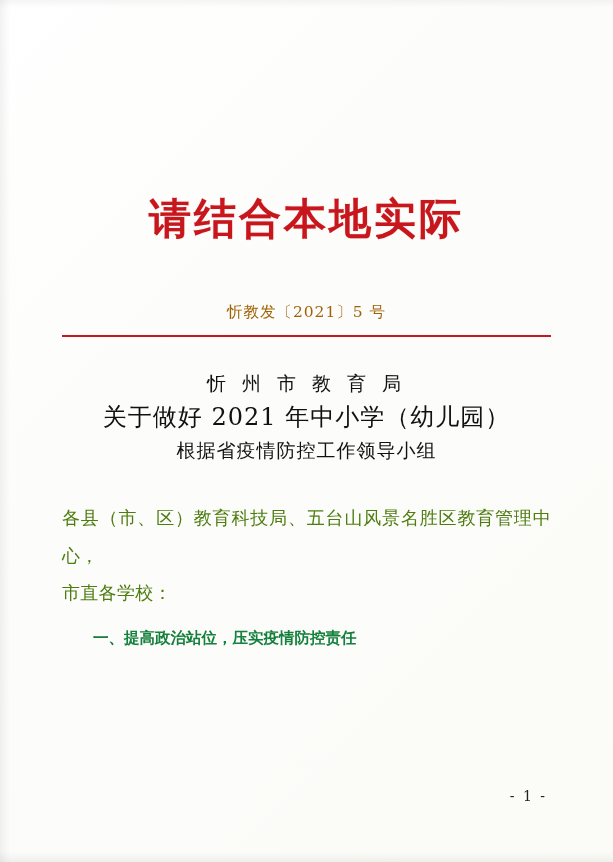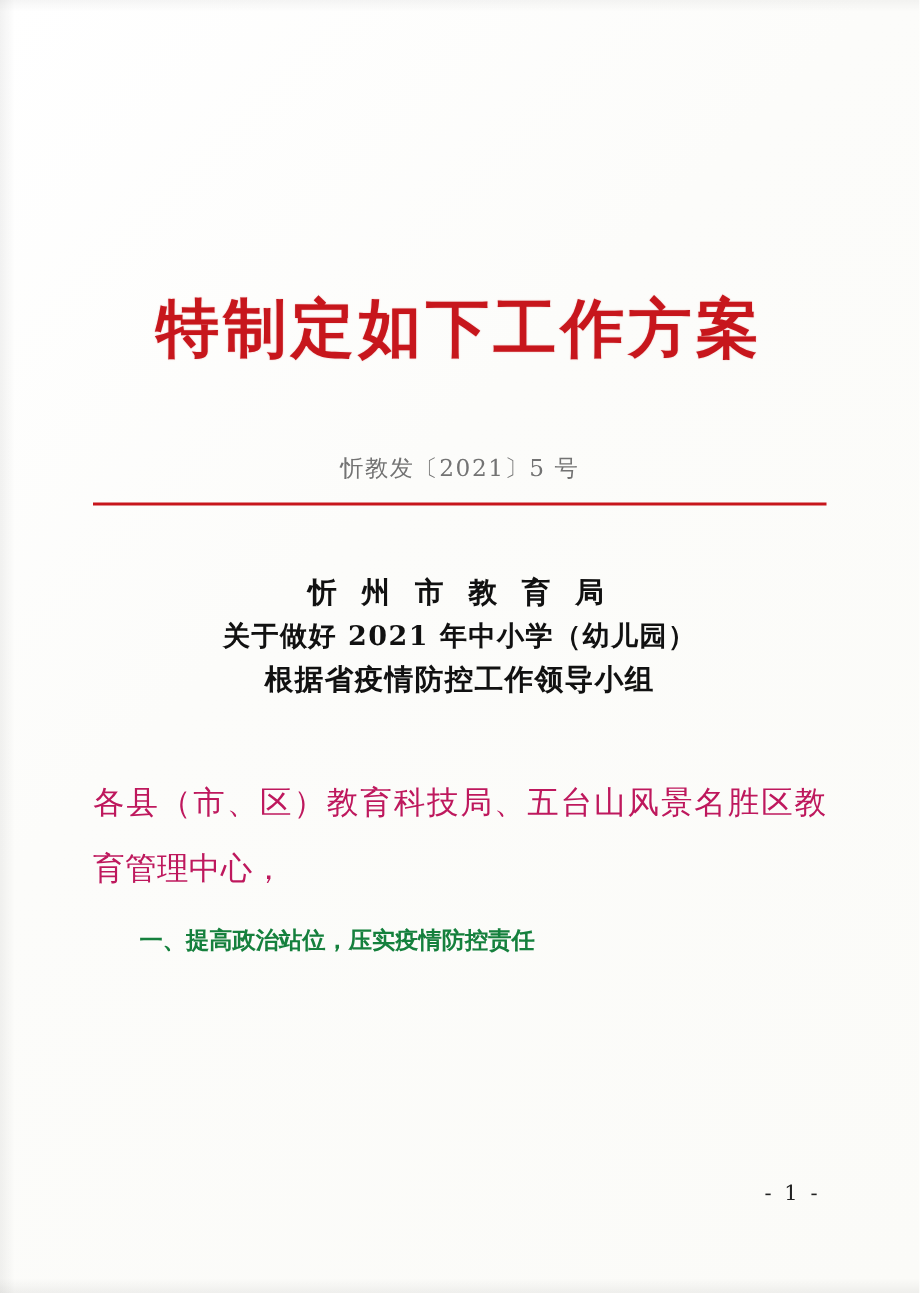--- a/index.html
+++ b/index.html
@@ -43,55 +43,55 @@
     font-size: 42px;
     letter-spacing: 3px;
     line-height: 1.1;
     text-shadow: 0 0 1px rgba(199,22,28,0.4);
   }
 
   .doc-number {
     margin-top: 60px;
     text-align: center;
     font-size: 15.5px;
-    color: #737373;
+    color: #a16207;
     letter-spacing: 1px;
   }
 
   .red-rule {
     margin-top: 12px;
     height: 2px;
     background: #c7161c;
     width: 100%;
   }
 
   .headline {
-    margin-top: 44px;
+    margin-top: 32px;
     text-align: center;
     color: #111111;
-    font-weight: bold;
+    font-weight: normal;
     line-height: 1.55;
   }
   .headline .l1 {
     font-size: 19px;
     letter-spacing: 5px;
   }
   .headline .l2 {
-    font-size: 18px;
+    font-size: 24px;
     letter-spacing: 1px;
   }
   .headline .l3 {
     font-size: 19px;
     letter-spacing: 1px;
   }
 
   .body-text {
-    margin-top: 46px;
-    font-size: 21px;
-    color: #be185d;
+    margin-top: 34px;
+    font-size: 18px;
+    color: #4d7c0f;
     line-height: 2.08;
     text-align: justify;
     letter-spacing: 0.3px;
   }
   .body-text p {
     margin: 0;
   }
   .body-text p.indent {
     text-indent: 31px;
   }
@@ -136,34 +136,35 @@
 </head>
 <body>
 
 <div class="page">
   <div class="edge-top"></div>
   <div class="edge-left"></div>
   <div class="edge-bottom"></div>
 
   <div class="content">
 
-    <div class="doc-title">特制定如下工作方案</div>
+    <div class="doc-title">请结合本地实际</div>
 
     <div class="doc-number">忻教发〔2021〕5 号</div>
 
     <div class="red-rule"></div>
 
     <div class="headline">
       <div class="l1">忻 州 市 教 育 局</div>
       <div class="l2">关于做好 2021 年中小学（幼儿园）</div>
       <div class="l3">根据省疫情防控工作领导小组</div>
     </div>
 
     <div class="body-text">
       <p>各县（市、区）教育科技局、五台山风景名胜区教育管理中心，</p>
+      <p>市直各学校：</p>
     </div>
 
     <div class="section-head">一、提高政治站位，压实疫情防控责任</div>
 
   </div>
 
   <div class="page-number">- 1 -</div>
 </div>
 
 </body></html>

